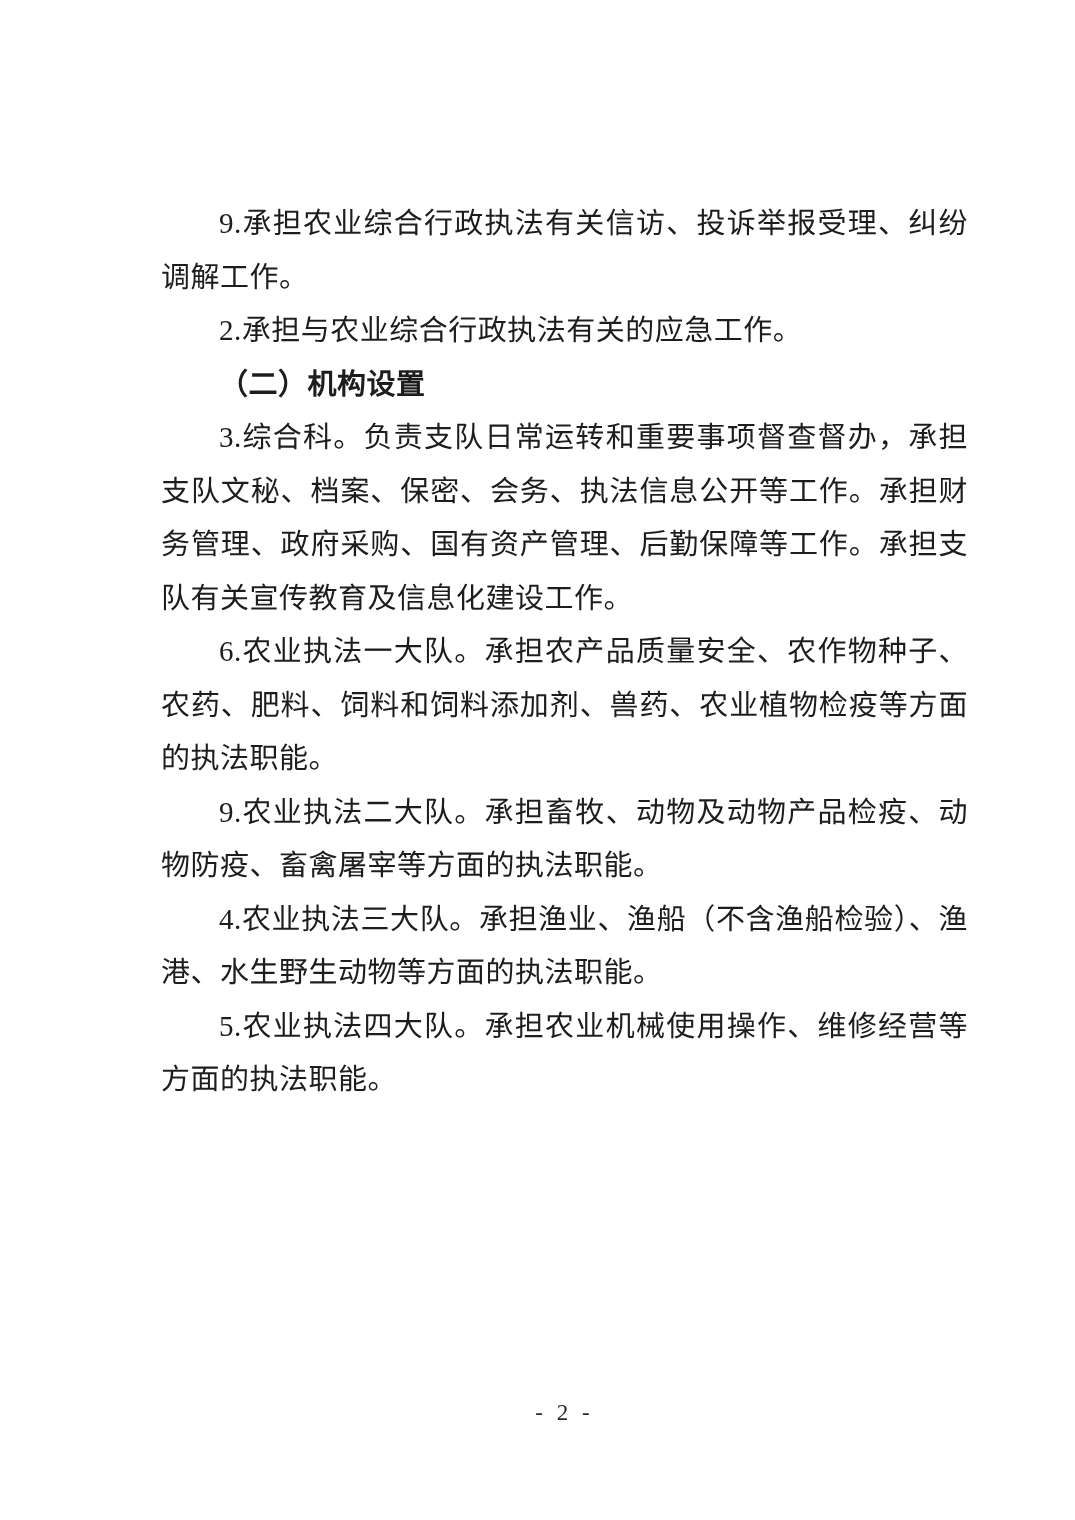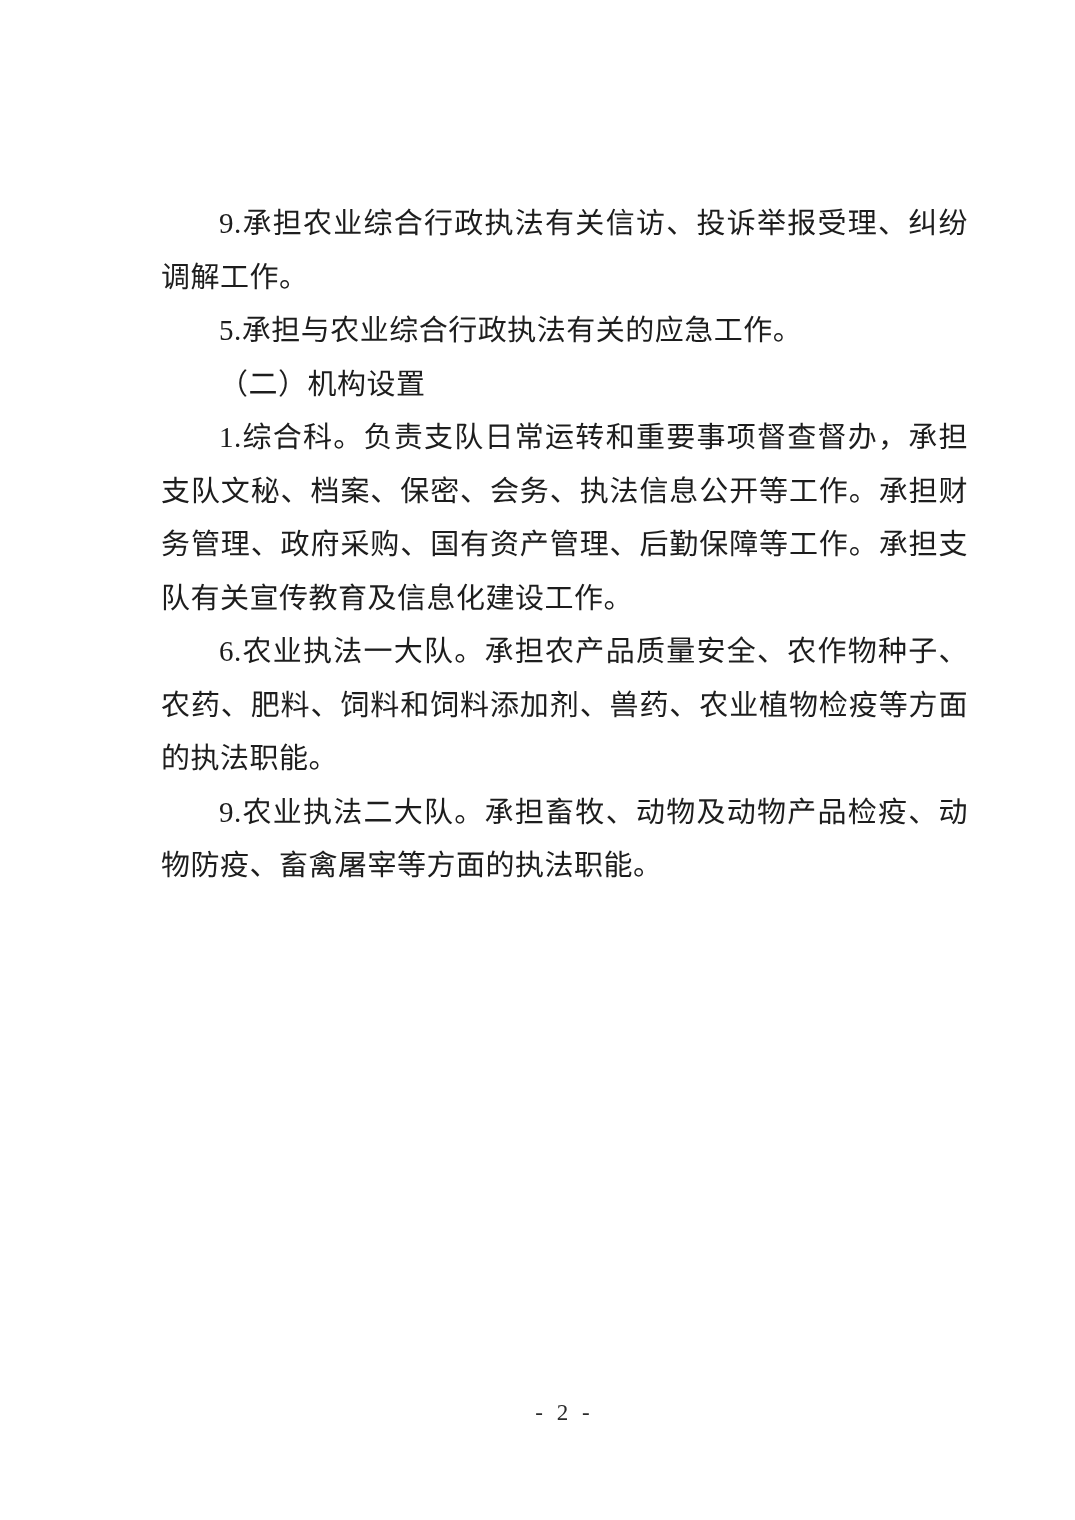--- a/index.html
+++ b/index.html
@@ -29,41 +29,43 @@
     font-size: 29px;
     line-height: 53.5px;
     text-align: justify;
     text-justify: inter-ideograph;
     text-indent: 2em;
     letter-spacing: 0.5px;
     font-weight: 400;
     word-break: break-all;
   }
   .para.heading {
-    font-weight: 400;
+    font-weight: 700;
     text-align: left;
   }
   .footer {
     position: absolute;
     left: 0;
     width: 1075px;
     top: 1398px;
     text-align: center;
     font-size: 23px;
     line-height: 30px;
     color: #2a2a2a;
     letter-spacing: 4px;
   }
 </style>
 </head>
 <body>
 
 <div class="page">
   <div class="doc-body">
     <p class="para">9.承担农业综合行政执法有关信访、投诉举报受理、纠纷调解工作。</p>
-    <p class="para">5.承担与农业综合行政执法有关的应急工作。</p>
+    <p class="para">2.承担与农业综合行政执法有关的应急工作。</p>
     <p class="para heading">（二）机构设置</p>
-    <p class="para">1.综合科。负责支队日常运转和重要事项督查督办，承担支队文秘、档案、保密、会务、执法信息公开等工作。承担财务管理、政府采购、国有资产管理、后勤保障等工作。承担支队有关宣传教育及信息化建设工作。</p>
+    <p class="para">3.综合科。负责支队日常运转和重要事项督查督办，承担支队文秘、档案、保密、会务、执法信息公开等工作。承担财务管理、政府采购、国有资产管理、后勤保障等工作。承担支队有关宣传教育及信息化建设工作。</p>
     <p class="para">6.农业执法一大队。承担农产品质量安全、农作物种子、农药、肥料、饲料和饲料添加剂、兽药、农业植物检疫等方面的执法职能。</p>
     <p class="para">9.农业执法二大队。承担畜牧、动物及动物产品检疫、动物防疫、畜禽屠宰等方面的执法职能。</p>
+    <p class="para">4.农业执法三大队。承担渔业、渔船（不含渔船检验）、渔港、水生野生动物等方面的执法职能。</p>
+    <p class="para">5.农业执法四大队。承担农业机械使用操作、维修经营等方面的执法职能。</p>
   </div>
   <div class="footer">- 2 -</div>
 </div>
 
 </body></html>

